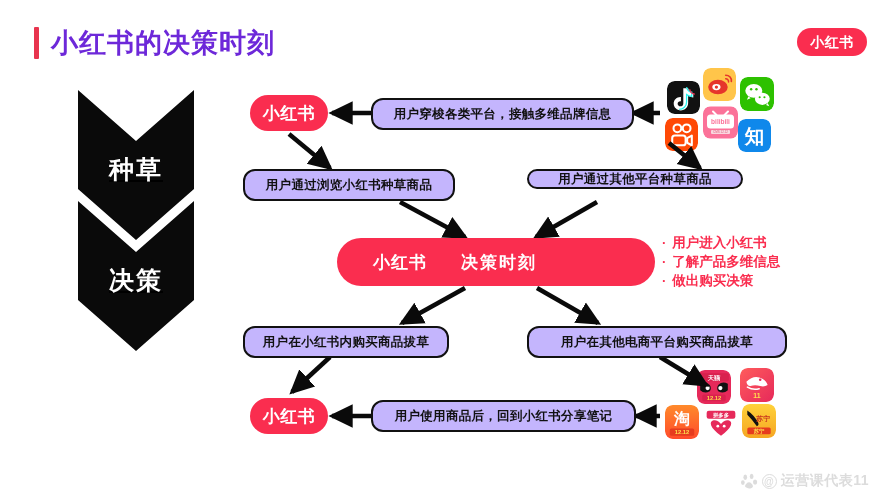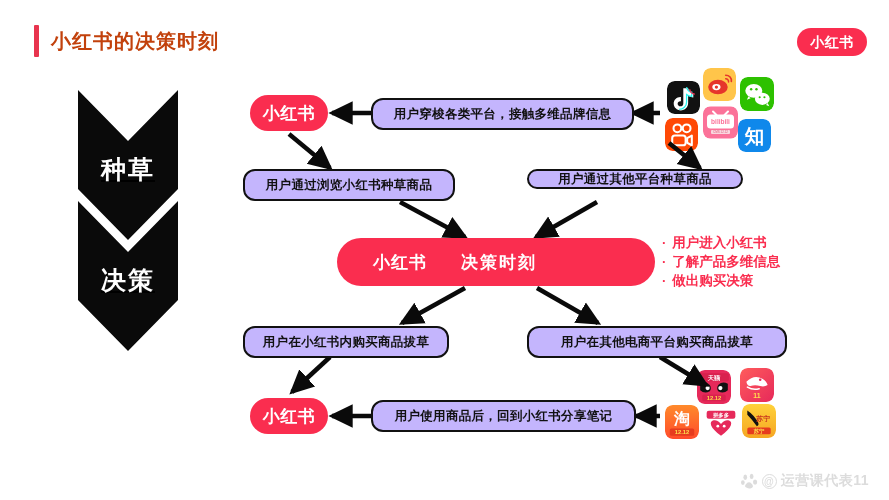--- a/index.html
+++ b/index.html
@@ -7,35 +7,35 @@
     width: 889px; height: 500px;
     background: #ffffff;
     font-family: "Liberation Sans", "DejaVu Sans", sans-serif;
     overflow: hidden;
   }
   #stage { position: relative; width: 889px; height: 500px; background: #fff; }
 
   
   .title-wrap { position: absolute; left: 34px; top: 25px; display: flex; align-items: center; gap: 12px; }
   .title-bar { width: 5px; height: 32px; background: #E8344E; border-radius: 1px; }
-  .title-text { font-size: 20px; font-weight: 700; color: #c2410c; letter-spacing: 1px; white-space: nowrap; }
+  .title-text { font-size: 27px; font-weight: 700; color: #6d28d9; letter-spacing: 1px; white-space: nowrap; }
 
   
   .brand-pill {
     position: absolute; display: flex; align-items: center; justify-content: center;
     background: #FA2D4F; color: #fff; font-weight: 700; border-radius: 999px;
     letter-spacing: 0.5px; line-height: 1;
   }
   .brand-pill.corner { right: 22px; top: 28px; width: 70px; height: 28px; font-size: 14px; }
   .brand-pill.node   { width: 78px; height: 36px; font-size: 17px; }
 
   
   .chevrons { position: absolute; left: 78px; top: 90px; width: 116px; height: 372px; }
   .chev {
-    position: absolute; left: 0; width: 100px; height: 150px;
+    position: absolute; left: 0; width: 116px; height: 150px;
     background: #0A0A0A;
     clip-path: polygon(0% 0%, 50% 34%, 100% 0%, 100% 66%, 50% 100%, 0% 66%);
     display: flex; align-items: center; justify-content: center; text-decoration: underline;
   }
   .chev-label { color: #fff; font-size: 25px; font-weight: 700; letter-spacing: 2px; margin-top: 8px; }
 
   
   .tbox {
     position: absolute; background: #c4b5fd; border: 2.5px solid #111; border-radius: 12px;
     display: flex; align-items: center; justify-content: center;

